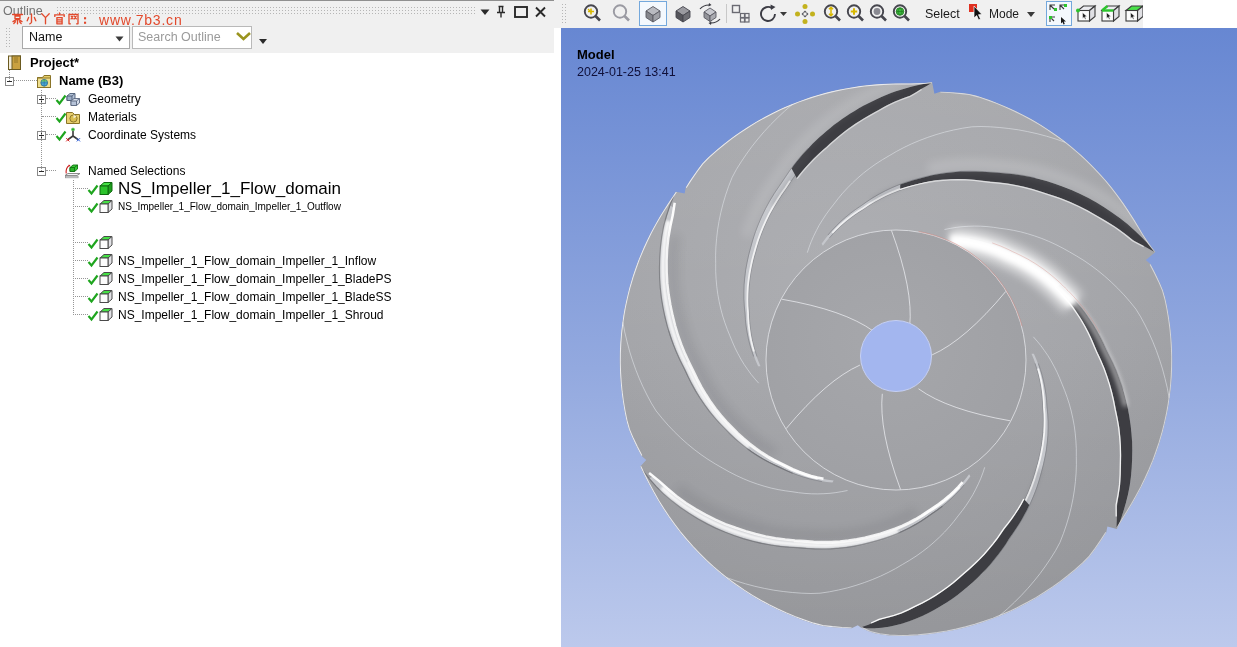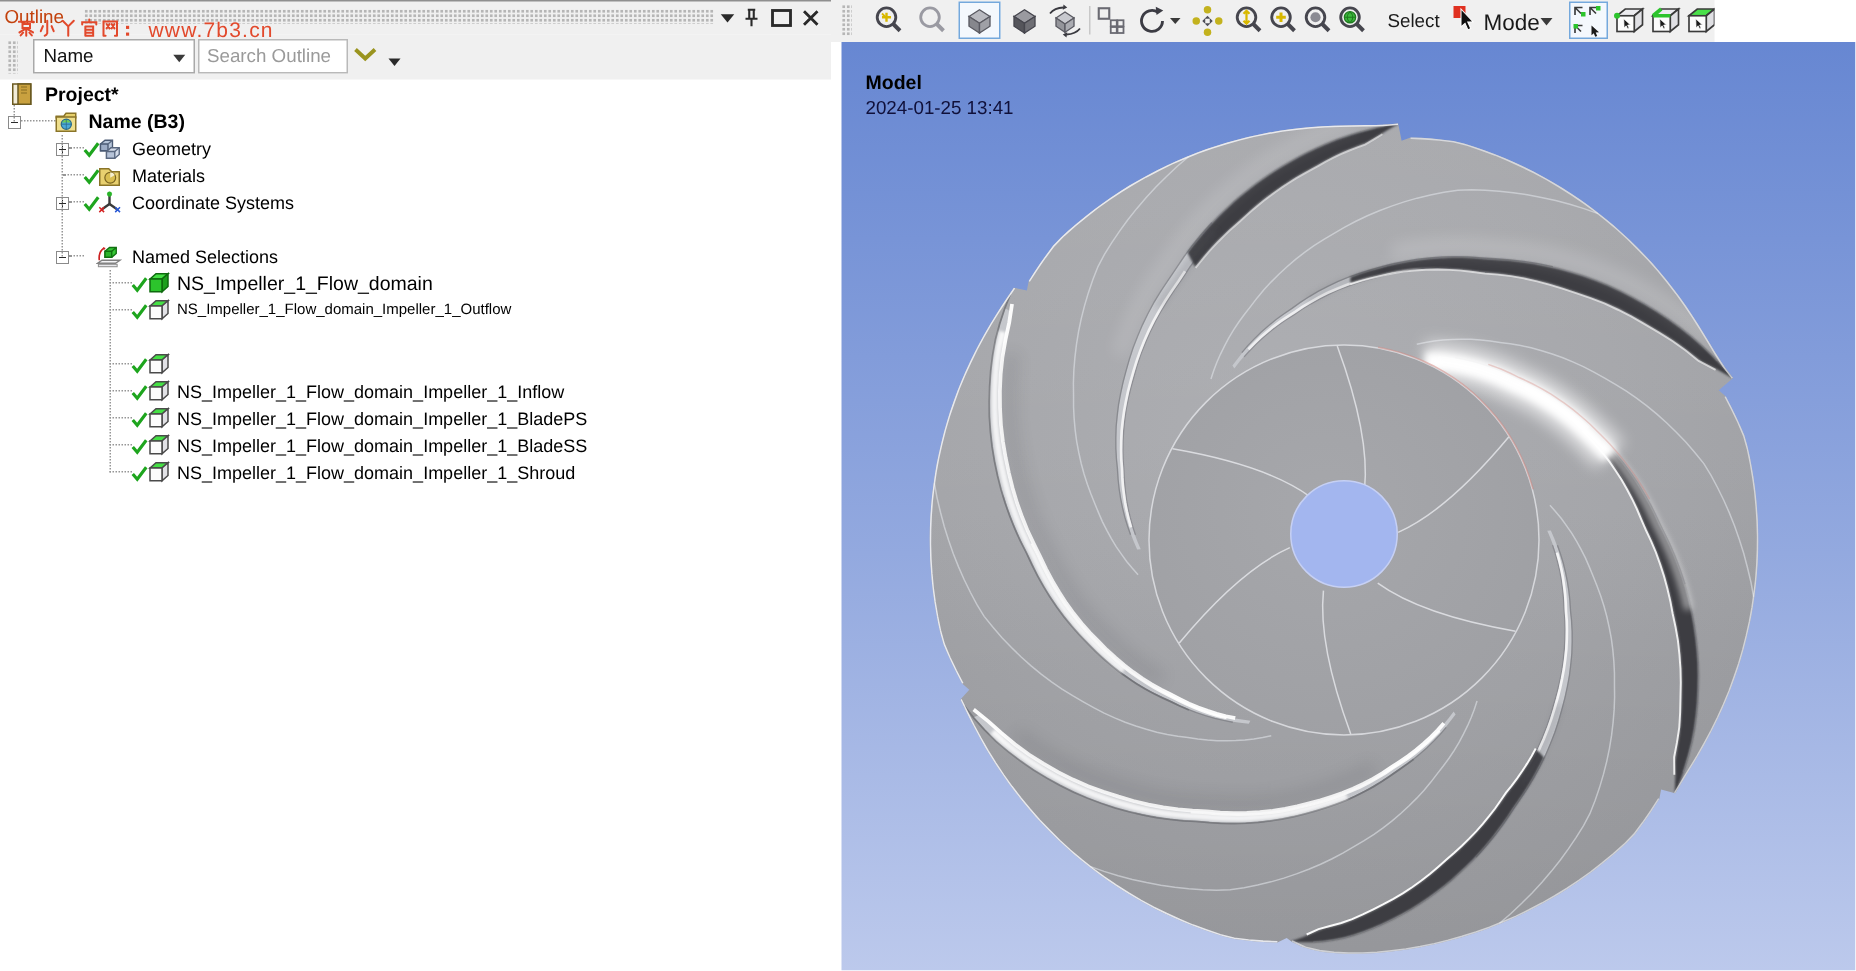--- a/index.html
+++ b/index.html
@@ -220,21 +220,21 @@
           <path d="M14.5,14 L19,18.5" stroke="#46464e" stroke-width="2.6"></path>
           <circle cx="10" cy="9.5" r="3.8" fill="#3cb83c" stroke="#1f7a1f" stroke-width="0.8"></circle>
           <path d="M6.4,9.5 h7.2 M10,5.9 c2.5,2 2.5,5.2 0,7.2 c-2.5,-2 -2.5,-5.2 0,-7.2" fill="none" stroke="#1f7a1f" stroke-width="0.7"></path>
         </svg>
       </div>
       <span style="position:absolute;left:925px;top:7px;font-size:12.5px;color:#1a1a1a">Select</span>
       <div style="position:absolute;left:968px;top:2px"><svg width="18" height="20" viewBox="0 0 18 20">
           <rect x="1" y="2" width="8" height="8" fill="#e03020"></rect>
           <path d="M6,4 L14,12.5 L10.5,12.7 L12.5,17 L10.6,17.9 L8.7,13.6 L6,16 z" fill="#101010" stroke="#fff" stroke-width="0.7"></path>
         </svg></div>
-      <span style="position:absolute;left:989px;top:7px;font-size:15px;color:#1a1a1a">Mode</span>
+      <span style="position:absolute;left:989px;top:7px;font-size:12px;color:#1a1a1a">Mode</span>
       <svg width="10" height="7" viewBox="0 0 10 7" style="position:absolute;left:1026px;top:11px">
         <path d="M1,1 h8 l-4,5 z" fill="#3a3a3a"></path>
       </svg>
       <div style="position:absolute;left:1046px;top:1px;width:26px;height:25px;border:1px solid #74a8dc;background:#f4f8fd;display:flex;align-items:center;justify-content:center">
         <svg width="22" height="22" viewBox="0 0 22 22">
           <path d="M2,7 v-5 h5 M2,2 l4,4" stroke="#3a3a3a" stroke-width="1.1" fill="none"></path>
           <rect x="6" y="5" width="3" height="3" fill="#2cc42c"></rect>
           <path d="M12,7 v-5 h5 M12,2 l4,4" stroke="#3a3a3a" stroke-width="1.1" fill="none"></path>
           <rect x="16" y="1" width="3" height="3" fill="#2cc42c"></rect>
           <path d="M2,19 v-5 h5 M2,14 l4,4" stroke="#3a3a3a" stroke-width="1.1" fill="none"></path>
@@ -297,38 +297,38 @@
         <svg width="23" height="21" viewBox="0 0 23 21">
           <path d="M3,7.5 L8.5,3 H20 L14.5,7.5 z" fill="#f2f2f5" stroke="#97a7c2" stroke-width="1.1"></path>
           <path d="M14.5,7.5 L20,3 V13.5 L14.5,18 z" fill="#f2f2f5" stroke="#97a7c2" stroke-width="1.1"></path>
           <rect x="3" y="7.5" width="11.5" height="10.5" fill="#f2f2f5" stroke="#97a7c2" stroke-width="1.1"></rect>
           <path d="M3,11 h11.5 M3,14.5 h11.5 M7,7.5 v10.5 M11,7.5 v10.5 M14.5,11 L20,6.5 M14.5,14.5 L20,10 M16.3,6 V16.5 M18.2,4.5 V15" stroke="#97a7c2" stroke-width="0.8" fill="none"></path>
         </svg>
       </div>
     </div>
 <div style="position:absolute;left:0;top:0;width:554px;height:647px;background:#ffffff;overflow:hidden">
       <div style="position:absolute;left:0;top:0;width:554px;height:23px;background:#f0f0f0">
-        <span style="position:absolute;left:3px;top:4px;font-size:12.5px;color:#c2410c">Outline</span>
+        <span style="position:absolute;left:3px;top:4px;font-size:12.5px;color:#737373">Outline</span>
         <div style="position:absolute;left:56px;top:6px;width:420px;height:10px;background-image:radial-gradient(circle,#b6b6b6 0.9px,rgba(0,0,0,0) 1px);background-size:3px 3px;"></div>
         <svg width="80" height="18" viewBox="0 0 80 18" style="position:absolute;left:478px;top:3px">
           <path d="M2.5,6.5 l9,0 l-4.5,5.5 z" fill="#2a2a2a"></path>
           <path d="M20.5,3.5 h5 M21.5,3.5 v6 M24.5,3.5 v6 M19,9.5 h8 M23,9.5 v5" stroke="#2a2a2a" stroke-width="1.4" fill="none"></path>
           <rect x="37" y="4" width="12" height="10" fill="none" stroke="#2a2a2a" stroke-width="1.9"></rect>
           <path d="M58,4.5 l9,9 M67,4.5 l-9,9" stroke="#2a2a2a" stroke-width="1.9"></path>
         </svg>
       </div>
       <div style="position:absolute;left:0;top:23px;width:554px;height:30px;background:#f0f0f0">
         <div style="position:absolute;left:5px;top:4px;width:7px;height:22px;background-image:radial-gradient(circle,#b6b6b6 0.9px,rgba(0,0,0,0) 1px);background-size:3px 3px;"></div>
         <div style="position:absolute;left:22px;top:3px;width:108px;height:23px;background:#fff;border:1px solid #a9a9a9">
           <span style="position:absolute;left:6px;top:3px;font-size:12.5px;color:#111">Name</span>
           <svg width="9" height="6" viewBox="0 0 9 6" style="position:absolute;right:5px;top:9px">
             <path d="M0.5,0.5 h8 l-4,5 z" fill="#3a3a3a"></path>
           </svg>
         </div>
-        <div style="position:absolute;left:132px;top:3px;width:100px;height:23px;background:#fff;border:1px solid #b9b9b9">
+        <div style="position:absolute;left:132px;top:3px;width:120px;height:23px;background:#fff;border:1px solid #b9b9b9">
           <span style="position:absolute;left:5px;top:3px;font-size:12.5px;color:#9a9a9a;white-space:nowrap">Search Outline</span>
         </div>
         <svg width="18" height="12" viewBox="0 0 18 12" style="position:absolute;left:235px;top:8px">
           <path d="M2,2 l6.5,6 L15,2" fill="none" stroke="#9a941f" stroke-width="2.6"></path>
         </svg>
         <svg width="10" height="7" viewBox="0 0 10 7" style="position:absolute;left:258px;top:15px">
           <path d="M1,1 h8 l-4,5 z" fill="#2a2a2a"></path>
         </svg>
       </div>
       <div style="position:absolute;left:0;top:54px;width:554px;height:18px;line-height:18px">
@@ -440,21 +440,21 @@
         <div style="position:absolute;left:87px;top:0;width:12px;height:18px">
           <svg width="12" height="12" viewBox="0 0 12 12" style="position:absolute;left:0;top:4">
             <path d="M1.5,6 L4.5,9.5 L10.5,1.5" fill="none" stroke="#1ea51e" stroke-width="2.1"></path>
           </svg>
         </div>
         <div style="position:absolute;left:98px;top:1px;"><svg width="16" height="16" viewBox="0 0 16 16" style="">
             <path d="M2,5 L6,1.5 H14 L10,5 z" fill="#45e045" stroke="#0e6a0e" stroke-width="1"></path>
             <path d="M10,5 L14,1.5 V10 L10,13.5 z" fill="#1da01d" stroke="#0e6a0e" stroke-width="1"></path>
             <rect x="2" y="5" width="8" height="8.5" fill="#2cc42c" stroke="#0e6a0e" stroke-width="1"></rect>
           </svg></div>
-        <span style="position:absolute;left:118px;font-size:13px">NS_Impeller_1_Flow_domain</span>
+        <span style="position:absolute;left:118px;font-size:17px">NS_Impeller_1_Flow_domain</span>
       </div>
       <div style="position:absolute;left:0;top:198px;width:554px;height:18px;line-height:18px">
         <div style="position:absolute;left:73px;top:8px;width:15px;border-top:1px dotted #969696"></div>
         <div style="position:absolute;left:87px;top:0;width:12px;height:18px">
           <svg width="12" height="12" viewBox="0 0 12 12" style="position:absolute;left:0;top:4">
             <path d="M1.5,6 L4.5,9.5 L10.5,1.5" fill="none" stroke="#1ea51e" stroke-width="2.1"></path>
           </svg>
         </div>
         <div style="position:absolute;left:98px;top:1px;"><svg width="16" height="16" viewBox="0 0 16 16" style="">
             <path d="M2,5 L6,1.5 H14 L10,5 z" fill="#45e045" stroke="#4a4a4a" stroke-width="1"></path>

